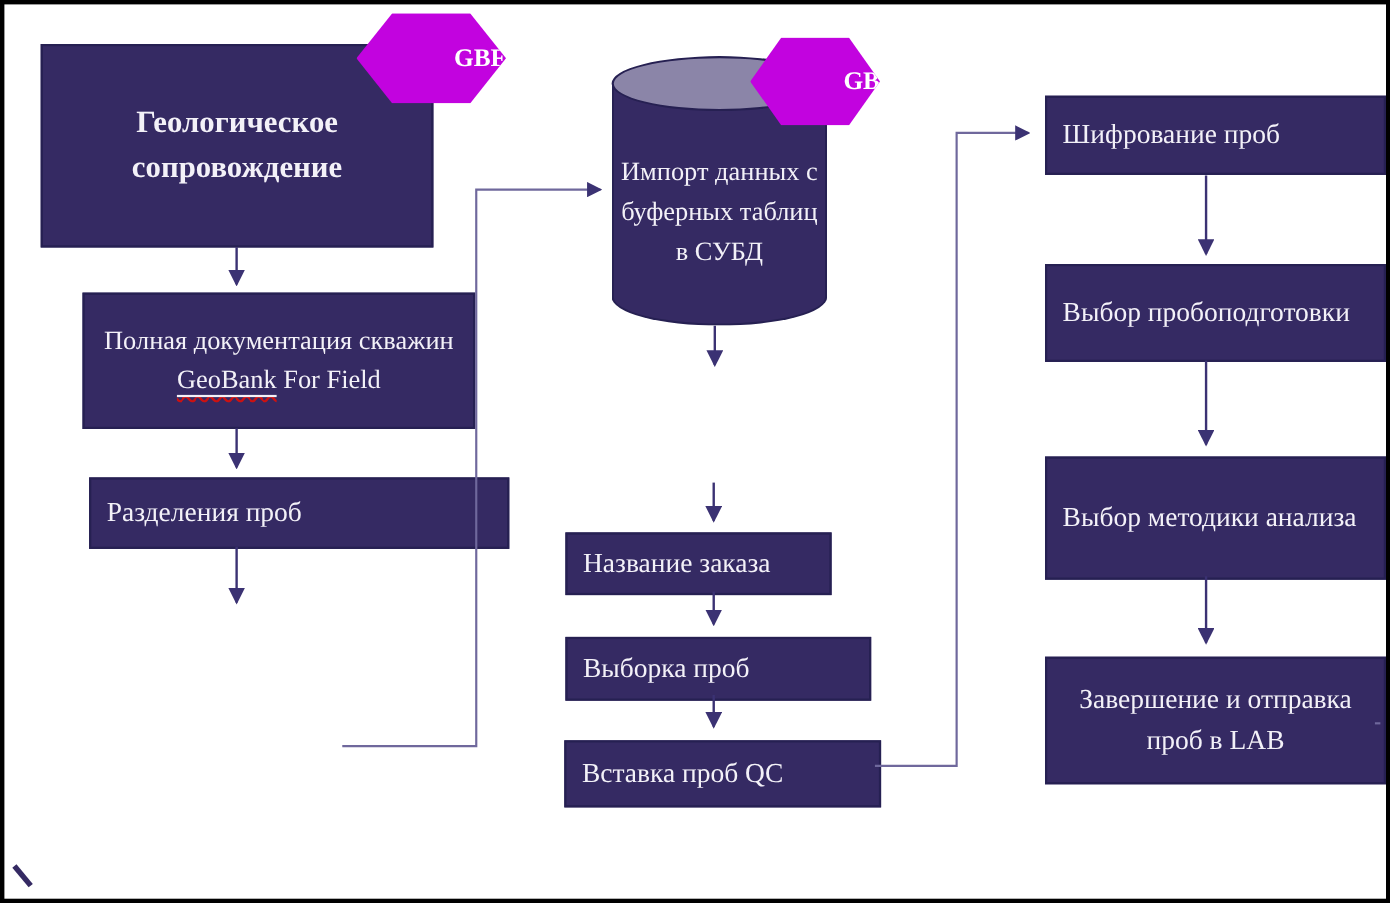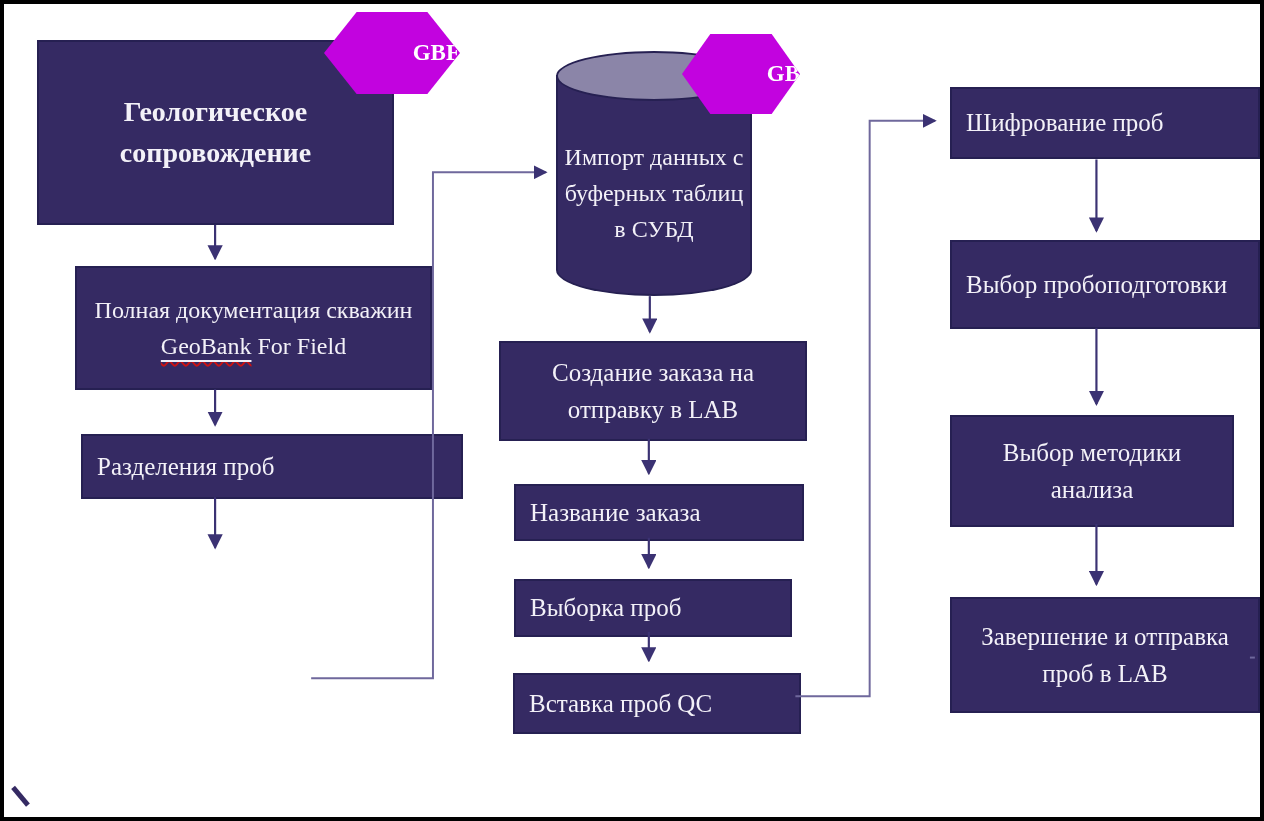--- a/index.html
+++ b/index.html
@@ -42,26 +42,26 @@
     font-size:25px;line-height:1.5;
     padding:2px 14px;
   }
   .node .label{display:inline;}
   .header{font-weight:bold;font-size:28px;line-height:1.45;}
 
   #box-geo   {left:33px;  top:36px;  width:357px; height:185px;}
   #box-doc   {left:33px;  top:262px; width:357px; height:124px; font-size:24px;margin-left:38px;}
   #box-split {left:33px;  top:430px; width:382px; height:65px;margin-left:44px;}
   #box-order {left:495px; top:337px; width:308px; height:100px;}
-  #box-name  {left:510px; top:480px; width:290px; height:57px;}
+  #box-name  {left:510px; top:480px; width:242px; height:57px;}
   #box-sel   {left:510px; top:575px; width:278px; height:58px;}
   #box-qc    {left:509px; top:669px; width:288px; height:61px;}
   #box-cipher{left:946px; top:83px;  width:310px; height:72px;}
   #box-prep  {left:946px; top:236px; width:310px; height:89px;}
-  #box-method{left:946px; top:411px; width:284px; height:112px;}
+  #box-method{left:946px; top:411px; width:310px; height:112px;}
   #box-finish{left:946px; top:593px; width:310px; height:116px;}
 
   .spell{
     text-decoration-line:underline;
     text-decoration-style:wavy;
     text-decoration-color:var(--spellcheck);
     text-decoration-thickness:2px;
     text-underline-offset:6px;
   }
   .und{text-decoration:underline;text-decoration-thickness:1.5px;}
@@ -147,23 +147,20 @@
   <div class="cyl" id="cyl-import">
     <div class="cyl-body"></div>
     <div class="cyl-top"></div>
     <div class="cyl-label">Импорт данных с буферных таблиц в СУБД</div>
   </div>
 
   <div class="badge" id="badge-gb">
     <span>GB</span>
   </div>
 
-  <div class="node" id="box-order">
-    <span class="label">Создание заказа на отправку в LAB</span>
-  </div>
 
   <div class="node" id="box-name">
     <span class="label">Название заказа</span>
   </div>
 
   <div class="node" id="box-sel">
     <span class="label">Выборка проб</span>
   </div>
 
   <div class="node" id="box-qc">

